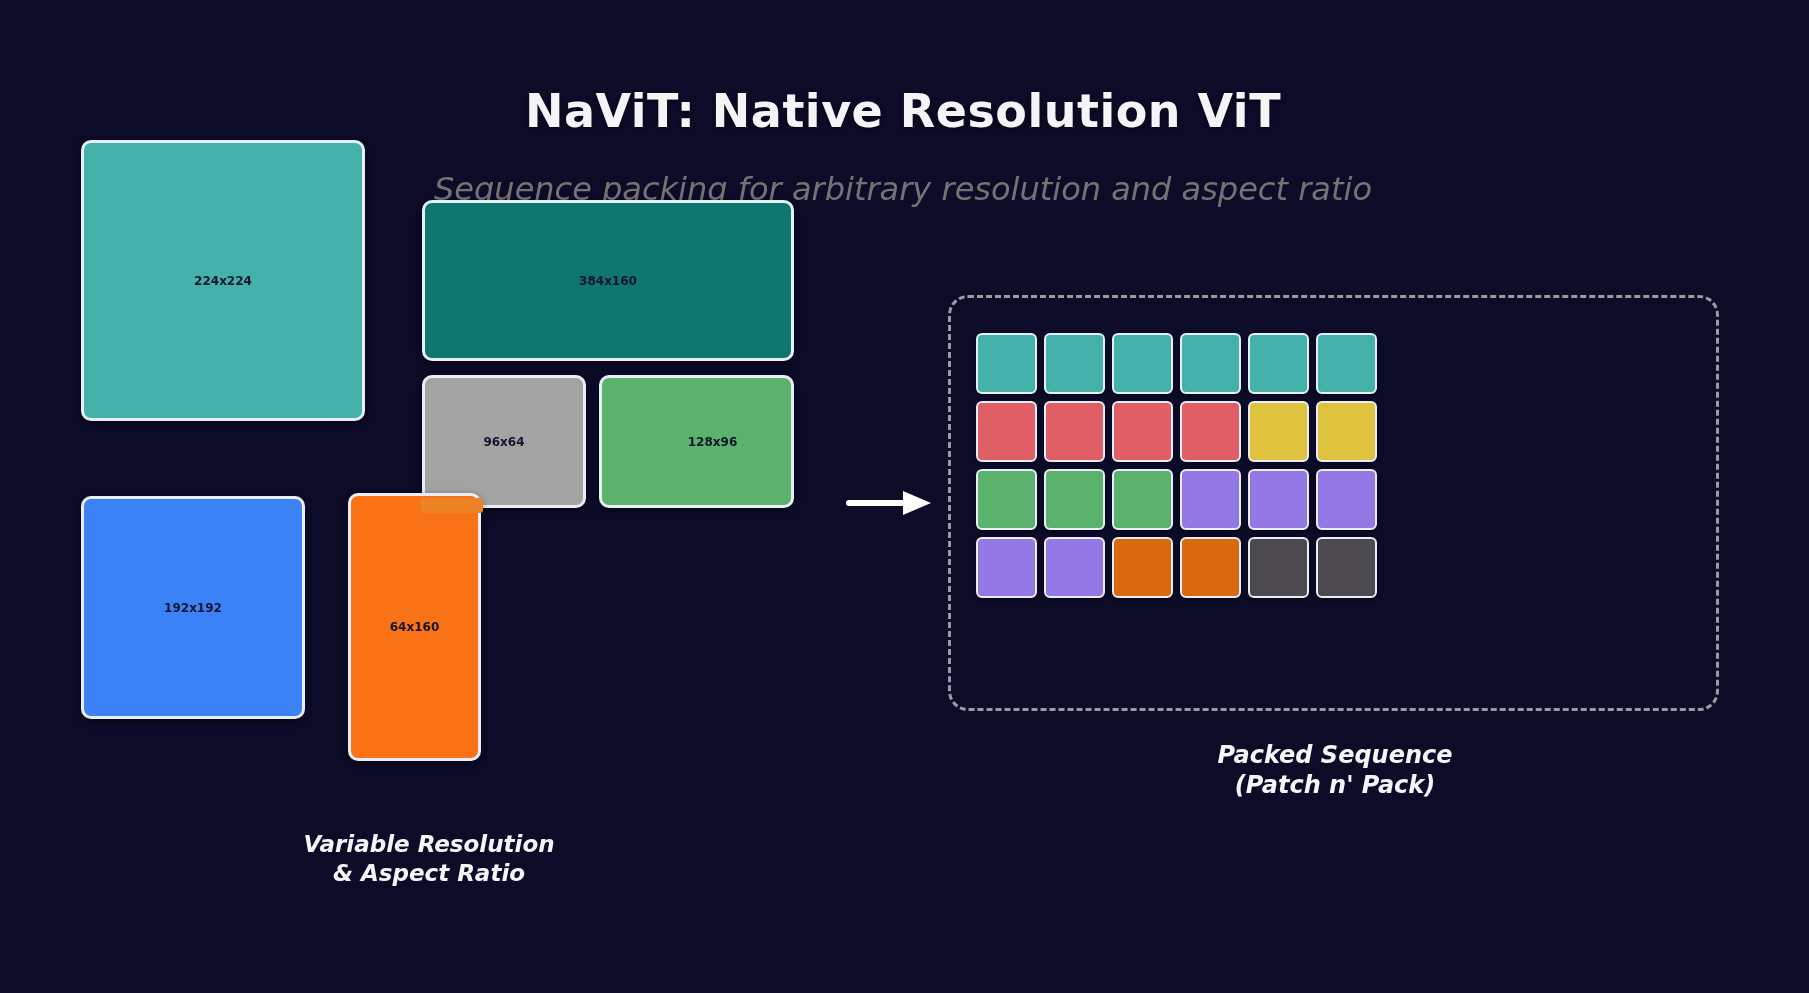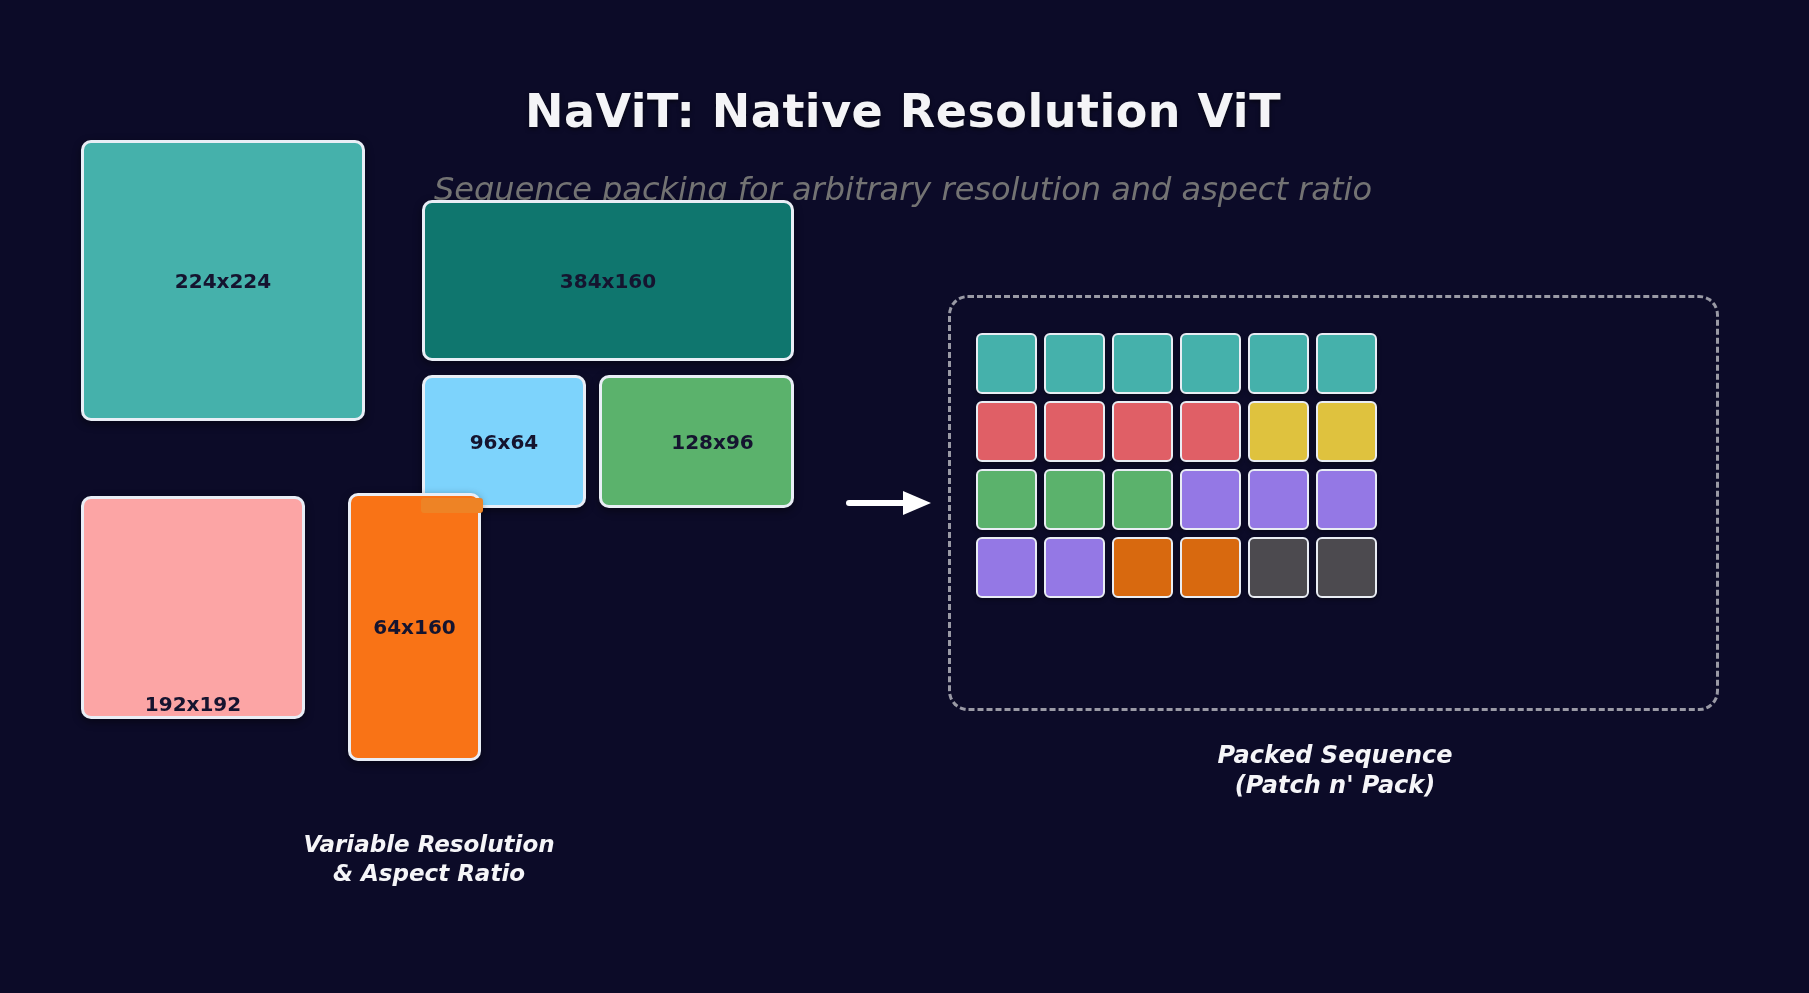--- a/index.html
+++ b/index.html
@@ -34,21 +34,21 @@
     position: absolute;
     border: 3px solid #e9eef6;
     border-radius: 10px;
     box-shadow: 0 3px 9px rgba(0,0,0,0.45);
     display: flex;
     align-items: center;
     justify-content: center;
     box-sizing: border-box;
   }
   .img-label {
-    font-size: 20px;
+    font-size: 12px;
     font-weight: 700;
     color: #15142f;
   }
   .img-teal   { left: 81px;  top: 140px; width: 284px; height: 281px; }
   .img-red    { left: 422px; top: 200px; width: 372px; height: 161px; }
   .img-yellow { left: 422px; top: 375px; width: 164px; height: 133px; }
   .img-green  { left: 599px; top: 375px; width: 195px; height: 133px; padding-left: 32px; }
   .img-purple { left: 81px;  top: 496px; width: 224px; height: 223px; }
   .img-orange { left: 348px; top: 493px; width: 133px; height: 268px; }
   .overlap-patch {
@@ -109,29 +109,29 @@
   <div class="subtitle">Sequence packing for arbitrary resolution and aspect ratio</div>
 
   <div class="img img-teal" title="224x224" style="background-color: rgb(69, 177, 171);">
     <span class="img-label">224x224</span>
   </div>
 
   <div class="img img-red" style="background-color: #0f766e;">
     <span class="img-label">384x160</span>
   </div>
 
-  <div class="img img-yellow" style="background-color: #7dd3fc;">
+  <div class="img img-yellow" style="background-color: #a3a3a3;">
     <span class="img-label">96x64</span>
   </div>
 
   <div class="img img-green" style="background-color: rgb(91, 178, 108);">
     <span class="img-label">128x96</span>
   </div>
 
-  <div class="img img-purple" style="background-color: #fca5a5; align-items: flex-end;">
+  <div class="img img-purple" style="background-color: #3b82f6;">
     <span class="img-label">192x192</span>
   </div>
 
   <div class="img img-orange" style="background-color: #f97316;">
     <div class="overlap-patch"></div>
     <span class="img-label">64x160</span>
   </div>
 
   <div class="caption caption-left">
     <div>Variable Resolution</div>

